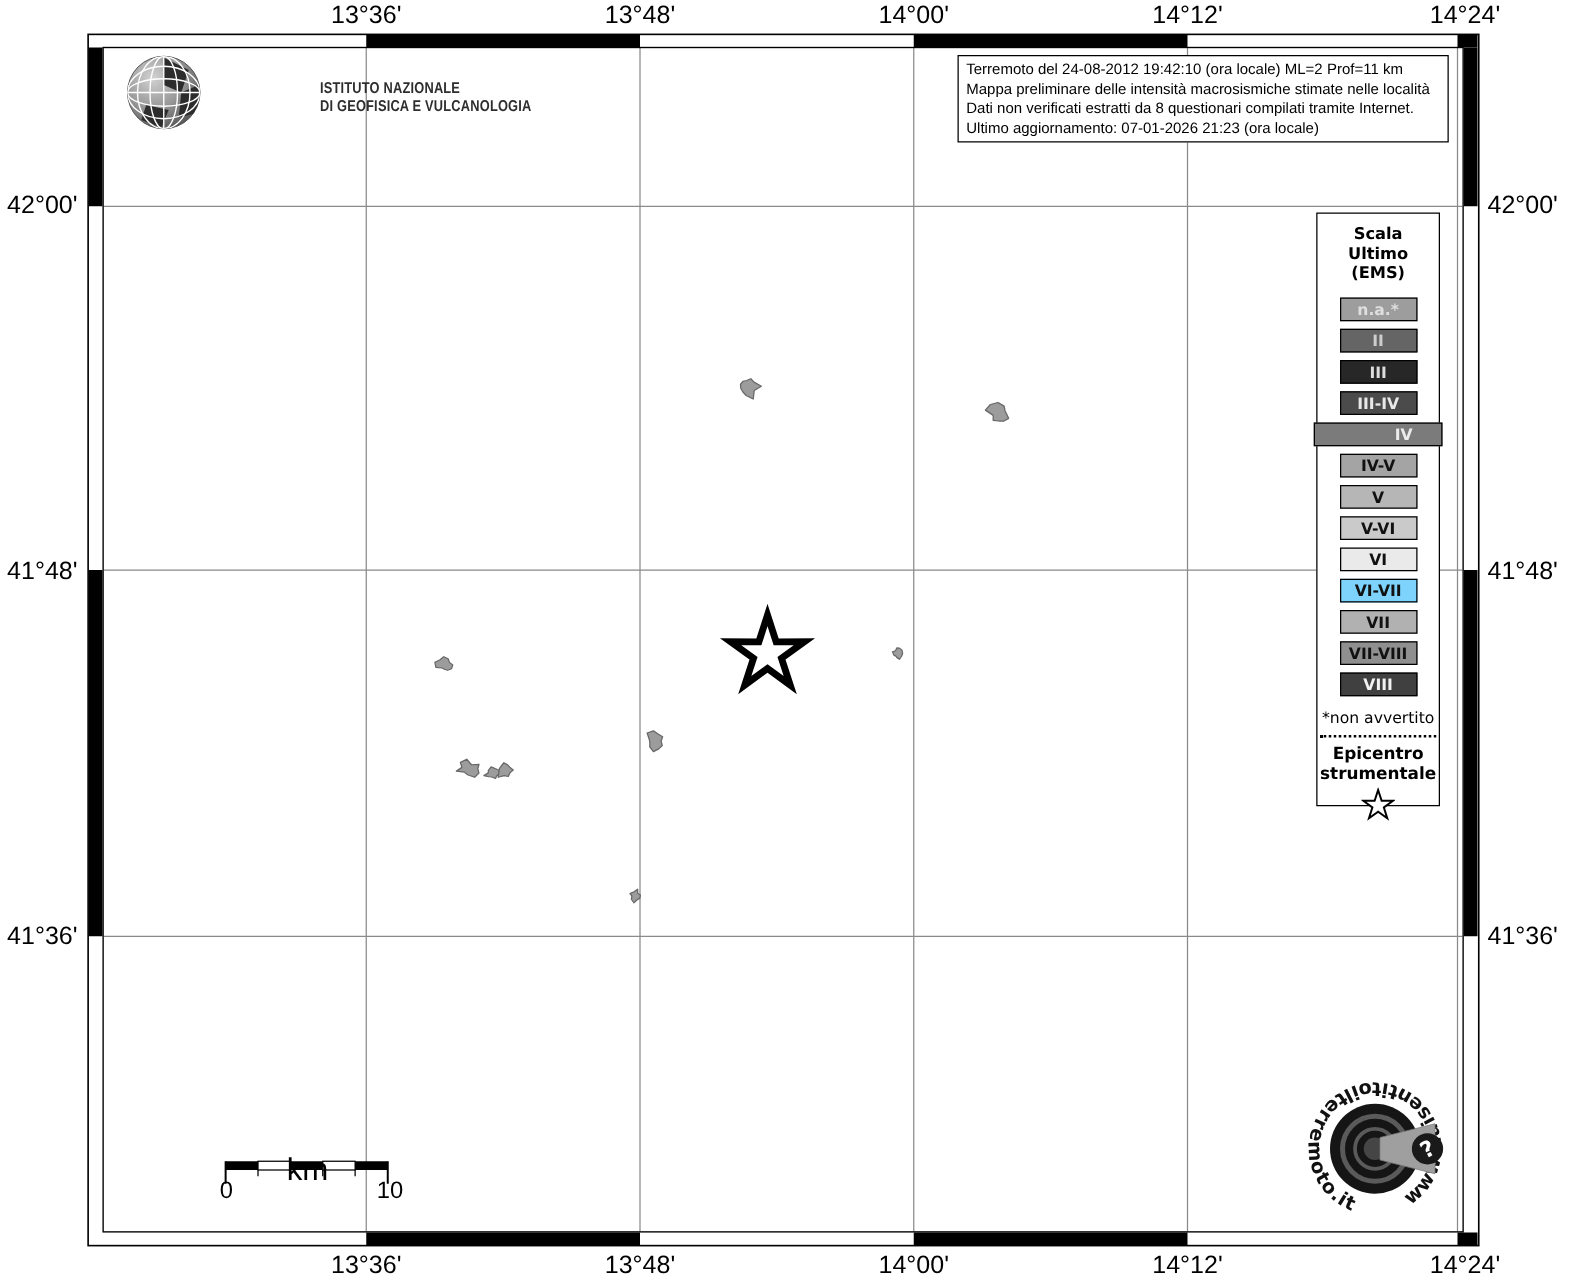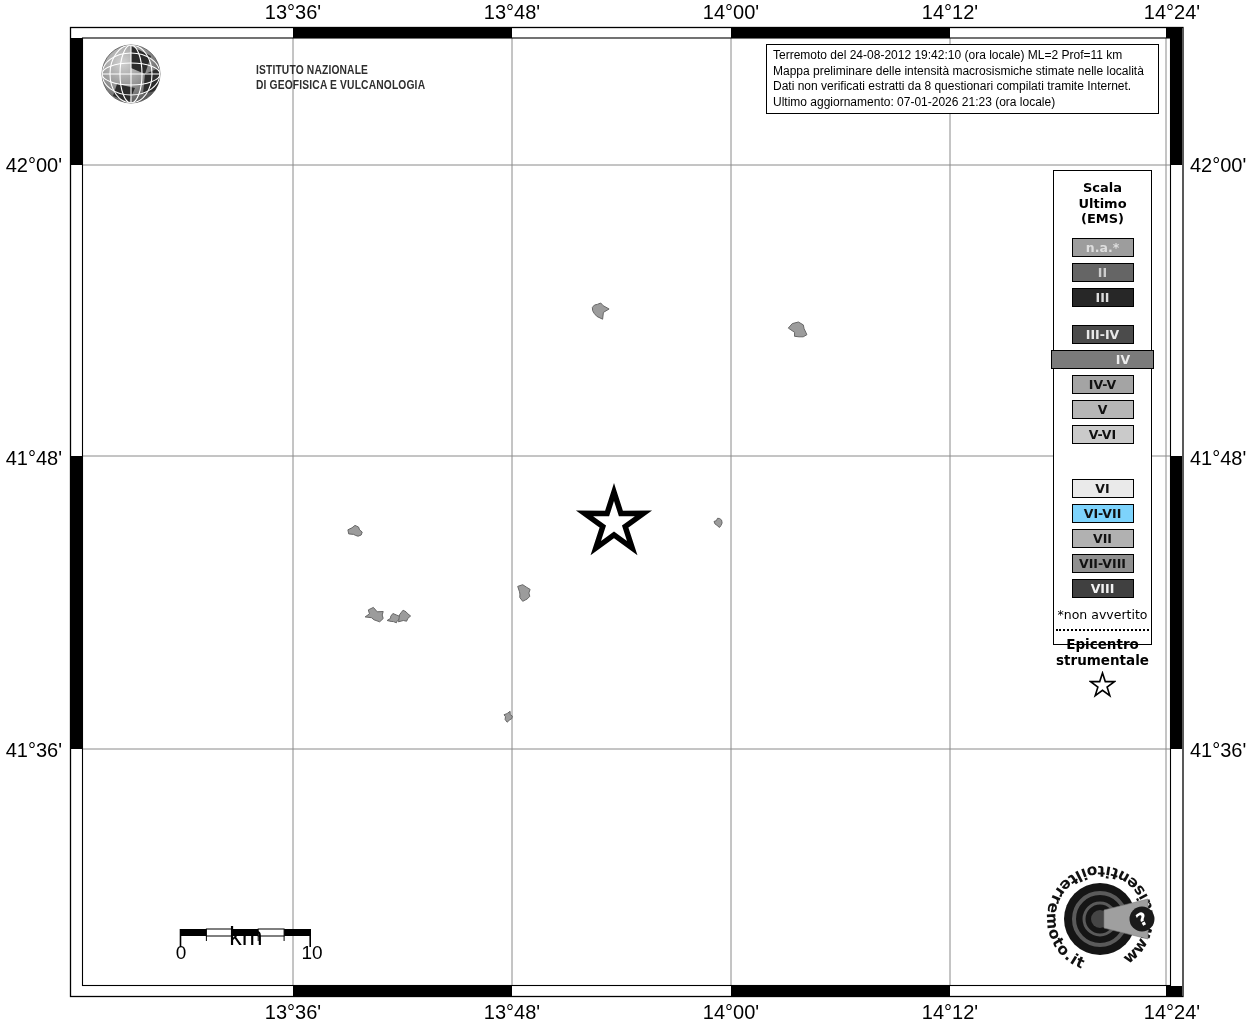--- a/index.html
+++ b/index.html
@@ -175,26 +175,26 @@
   <div id="legend">
     <div class="legend-title-wrap">
       <div class="legend-title">Scala</div>
       <div class="legend-title">Ultimo</div>
       <div class="legend-title">(EMS)</div>
     </div>
     <div id="legend-items">
       <div class="swatch" style="background: rgb(157, 157, 157); color: rgb(222, 222, 222);">n.a.*</div>
       <div class="swatch" style="background: rgb(101, 101, 101); color: rgb(205, 205, 205);">II</div>
       <div class="swatch" style="background: rgb(39, 39, 39); color: rgb(221, 221, 221);">III</div>
-      <div class="swatch" style="background: rgb(75, 75, 75); color: rgb(232, 232, 232); margin-top: 12px;">III-IV</div>
+      <div class="swatch" style="background: rgb(75, 75, 75); color: rgb(232, 232, 232);">III-IV</div>
       <div class="swatch" style="background: rgb(123, 123, 123); color: rgb(236, 236, 236); padding-left: 41px;">IV</div>
       <div class="swatch" style="background: rgb(164, 164, 164); color: rgb(17, 17, 17);">IV-V</div>
       <div class="swatch" style="background: rgb(182, 182, 182); color: rgb(17, 17, 17);">V</div>
       <div class="swatch" style="background: rgb(202, 202, 202); color: rgb(17, 17, 17);">V-VI</div>
-      <div class="swatch" style="background: rgb(234, 234, 234); color: rgb(17, 17, 17); margin-top: 29px;">VI</div>
+      <div class="swatch" style="background: rgb(234, 234, 234); color: rgb(17, 17, 17);">VI</div>
       <div class="swatch" style="background: #7dd3fc; color: rgb(17, 17, 17);">VI-VII</div>
       <div class="swatch" style="background: rgb(177, 177, 177); color: rgb(17, 17, 17);">VII</div>
       <div class="swatch" style="background: rgb(143, 143, 143); color: rgb(17, 17, 17);">VII-VIII</div>
       <div class="swatch" style="background: rgb(64, 64, 64); color: rgb(242, 242, 242);">VIII</div>
     </div>
     <div class="legend-foot">*non avvertito</div>
     <div class="legend-dash"></div>
     <div class="legend-epi">Epicentro</div>
     <div class="legend-epi">strumentale</div>
     <svg id="legend-star-svg" width="27" height="28">

